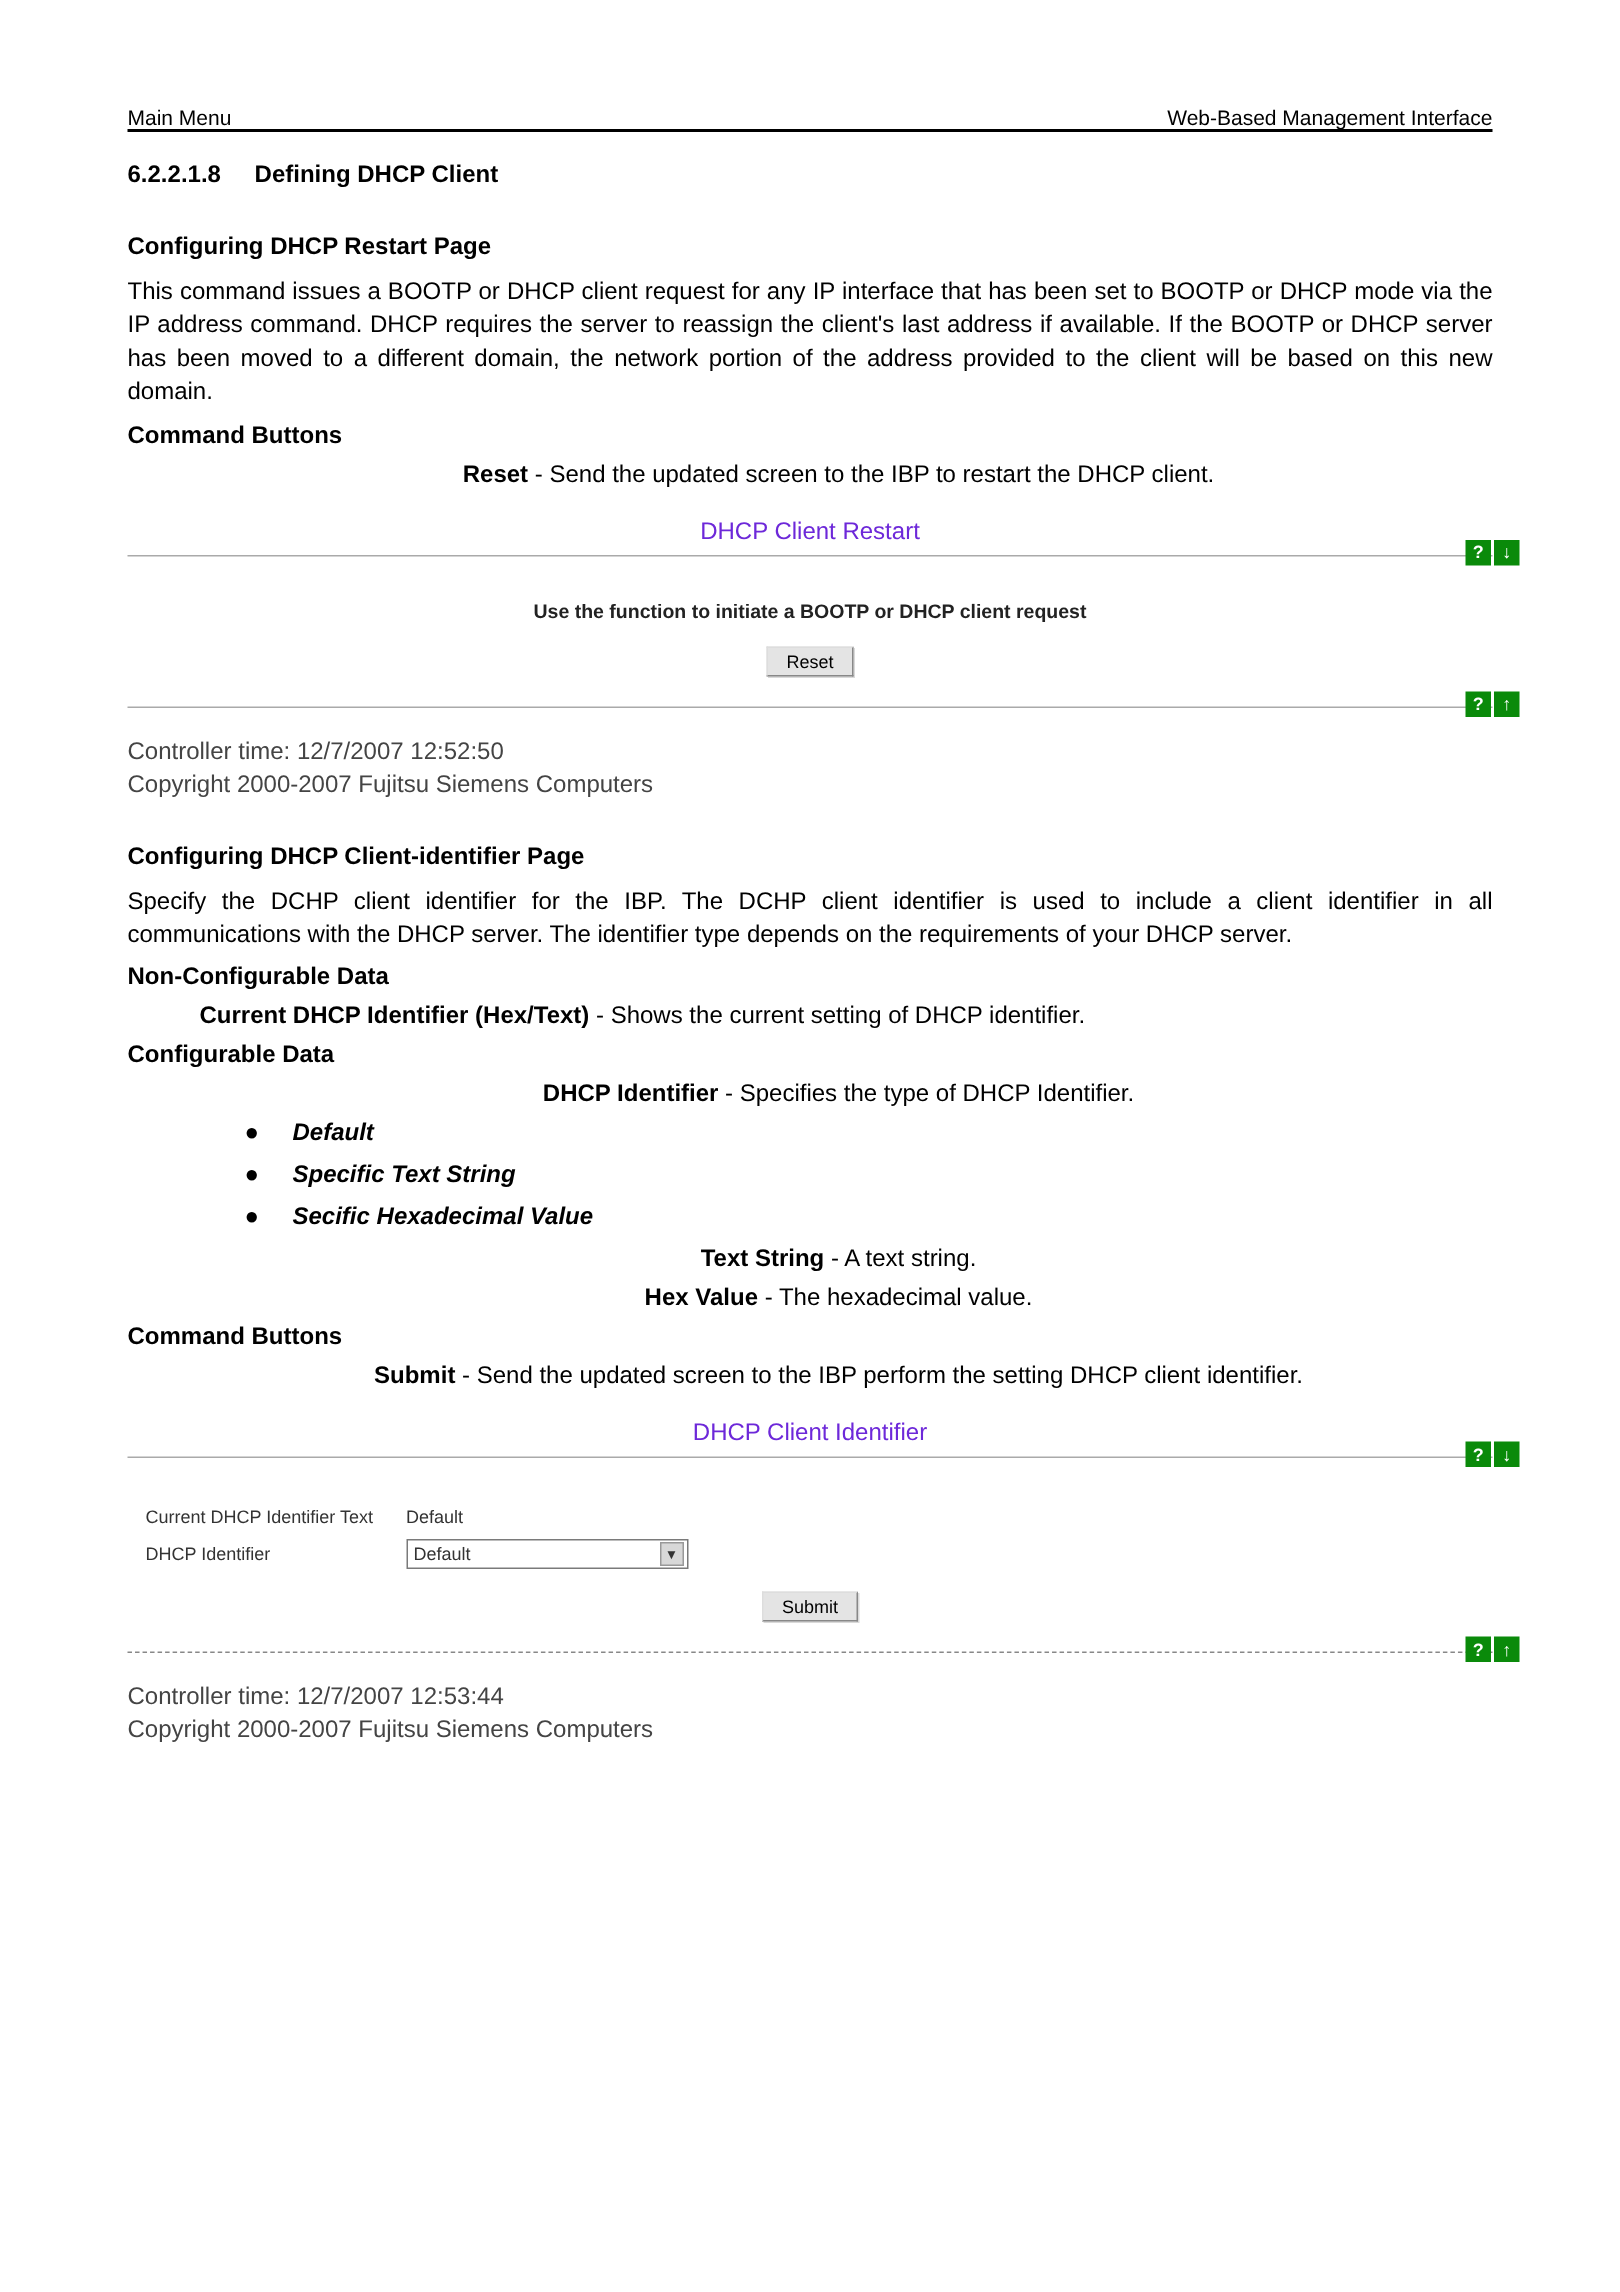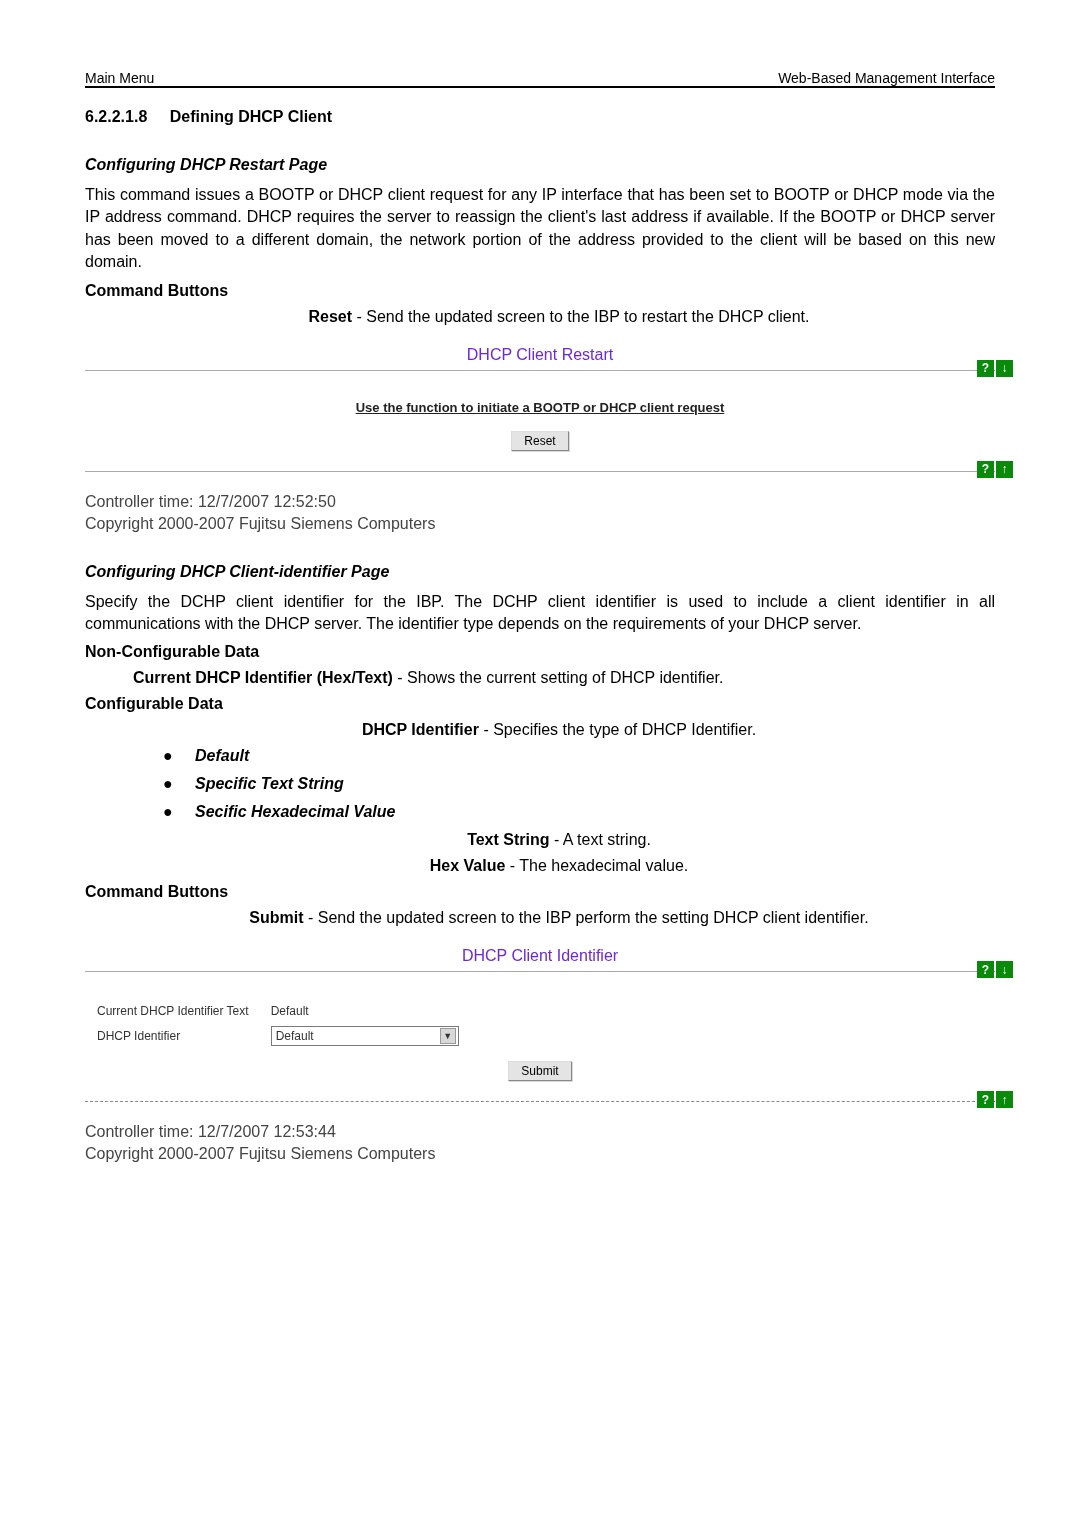--- a/index.html
+++ b/index.html
@@ -33,21 +33,20 @@
     }
     .section-num-title .num {
       display: inline-block;
       margin-right: 18px;
     }
     .sub-heading {
       font-size: 16px;
       font-weight: bold;
       margin-top: 20px;
       margin-bottom: 10px;
-      font-style: italic;
     }
     .body-text {
       font-size: 16px;
       line-height: 1.4;
       text-align: justify;
       margin-bottom: 8px;
     }
     .cmd-buttons-label {
       font-size: 16px;
       font-weight: bold;
@@ -122,21 +121,20 @@
       align-items: center;
       justify-content: center;
       line-height: 1;
     }
     .shot-subtitle {
       text-align: center;
       font-size: 13px;
       font-weight: bold;
       color: #222;
       margin: 12px 0 16px 0;
-      text-decoration: underline;
     }
     .shot-btn-row {
       text-align: center;
       margin: 10px 0 20px 0;
     }
     .ui-button {
       font-family: Verdana, Arial, sans-serif;
       font-size: 12px;
       padding: 2px 12px;
       background: #e4e4e4;

